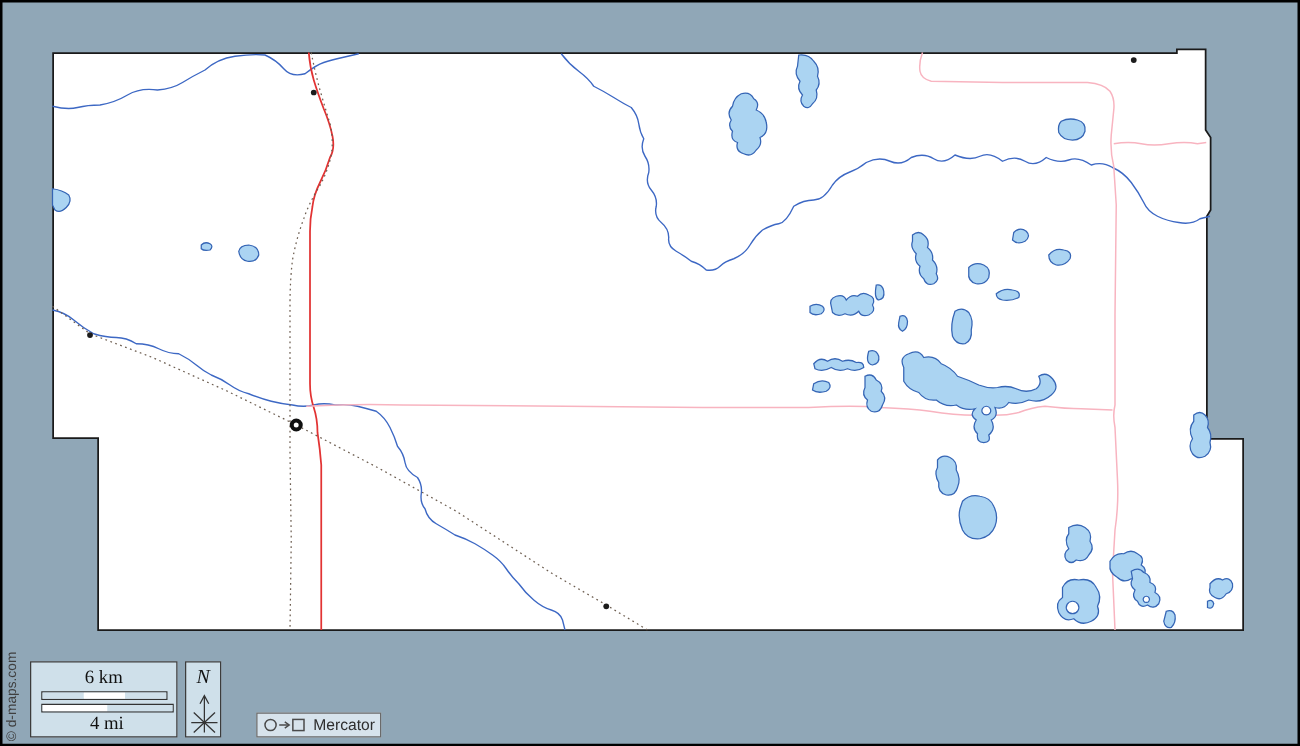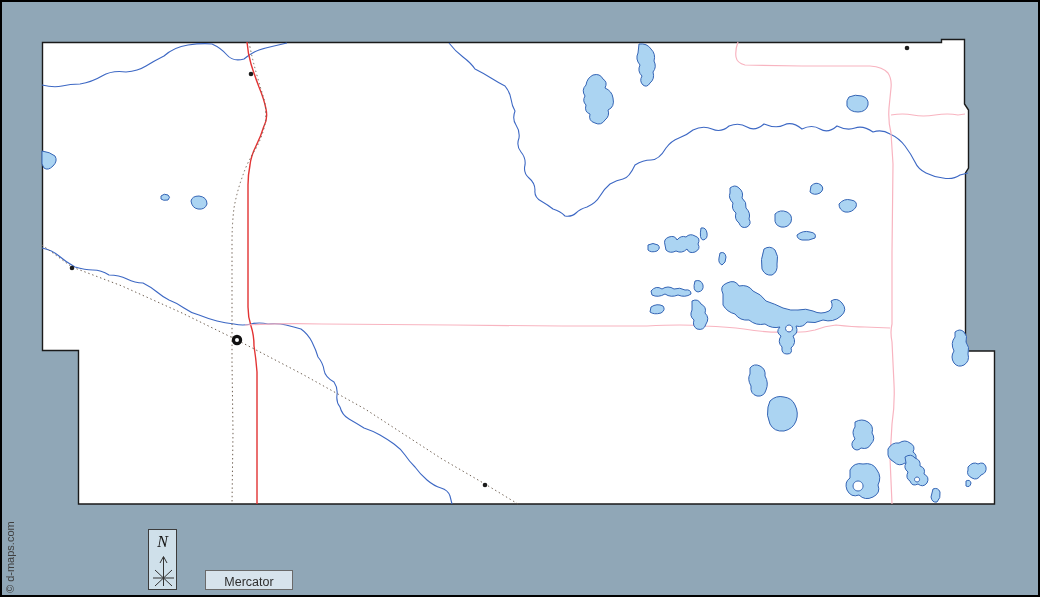--- a/index.html
+++ b/index.html
@@ -26,22 +26,22 @@
   .seg{height:100%;}
   .seg.tint{background:var(--boxfill,#cfe0ea);}
   .seg.white{background:#fff;}
   #north-box{left:146px;top:527px;width:29px;height:61px;}
   #north-label{
     position:absolute;left:0;top:3px;width:100%;text-align:center;
     font-family:"Liberation Serif",serif;font-style:italic;font-size:16px;color:#111;
   }
   #compass{position:absolute;left:0;top:22px;}
   #projection-box{
-    left:203px;top:568px;width:88px;height:20px;background:#d7e3ec;
-    border:1px solid #6a6a6a;display:flex;align-items:center;padding:0 4px;gap:4px;flex-direction:column;
+    left:203px;top:568px;width:100px;height:20px;background:#d7e3ec;
+    border:1px solid #6a6a6a;display:flex;align-items:center;padding:0 4px;gap:4px;
   }
   #projection-label{font-size:12.5px;color:#2e2e2e;}
   #copyright{
     position:absolute;left:2px;top:591px;width:80px;
     transform:rotate(-90deg);transform-origin:0 0;
     font-size:11px;color:#3f3f3f;white-space:nowrap;
   }
 </style>
 </head>
 <body>
@@ -90,20 +90,33 @@
       <path d="M966,465 Q971,459 976,462 Q982,459 984,465 Q985,471 979,473 Q975,479 970,476 Q964,473 966,468 Z" fill="#abd4f2" stroke="#3565b5" stroke-width="1" fill-rule="evenodd"></path>
       <path d="M964,479 Q968,477 969,481 Q968,486 964,484 Z" fill="#abd4f2" stroke="#3565b5" stroke-width="1" fill-rule="evenodd"></path>
       <path d="M953,330 Q958,326 962,330 Q966,334 964,340 Q968,345 966,352 Q968,359 962,363 Q956,366 952,361 Q948,355 952,349 Q948,341 953,335 Z" fill="#abd4f2" stroke="#3565b5" stroke-width="1" fill-rule="evenodd"></path>
       <circle cx="249" cy="72" r="2.3" fill="#1c1c1c"></circle>
       <circle cx="70" cy="266" r="2.3" fill="#1c1c1c"></circle>
       <circle cx="483" cy="483" r="2.3" fill="#1c1c1c"></circle>
       <circle cx="905" cy="46" r="2.3" fill="#1c1c1c"></circle>
       <circle cx="235" cy="338" r="3.6" fill="#ffffff" stroke="#101010" stroke-width="3.2"></circle>
     </svg>
 
+  <div id="scale-box" class="legend-box">
+    <div id="scale-km-label" class="scale-label">6 km</div>
+    <div id="km-bar" class="bar">
+      <div class="seg tint" style="width:33.4%"></div>
+      <div class="seg white" style="width:33.3%"></div>
+      <div class="seg tint" style="width:33.3%"></div>
+    </div>
+    <div id="mi-bar" class="bar">
+      <div class="seg white" style="width:50%"></div>
+      <div class="seg tint" style="width:50%"></div>
+    </div>
+    <div id="scale-mi-label" class="scale-label">4 mi</div>
+  </div>
 
   <div id="north-box" class="legend-box">
     <div id="north-label">N</div>
     <svg id="compass" width="29" height="39" viewBox="0 0 29 39">
       <g stroke="#333" stroke-width="1" fill="none">
         <line x1="6" y1="18" x2="23" y2="34"></line>
         <line x1="6" y1="34" x2="23" y2="18"></line>
         <line x1="4" y1="26" x2="25" y2="26"></line>
         <line x1="14.5" y1="34" x2="14.5" y2="5"></line>
         <polyline points="11,11 14.5,4.5 18,11"></polyline>

